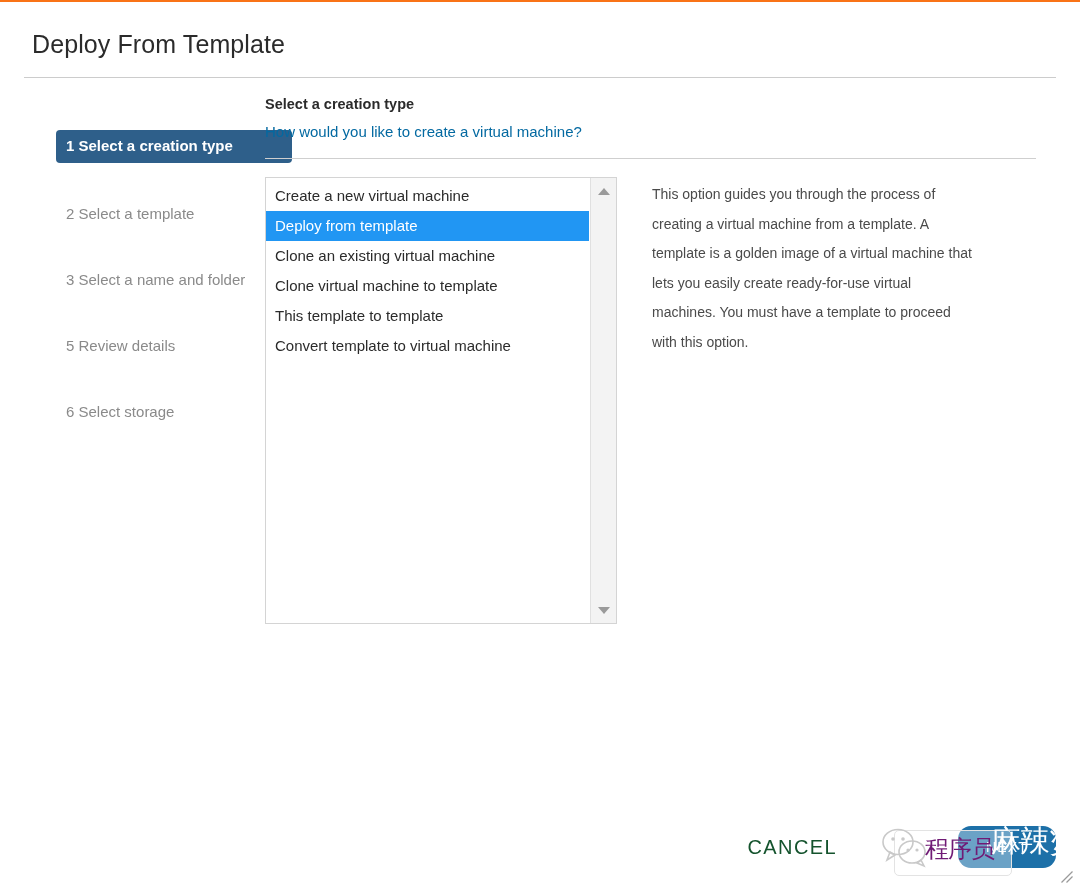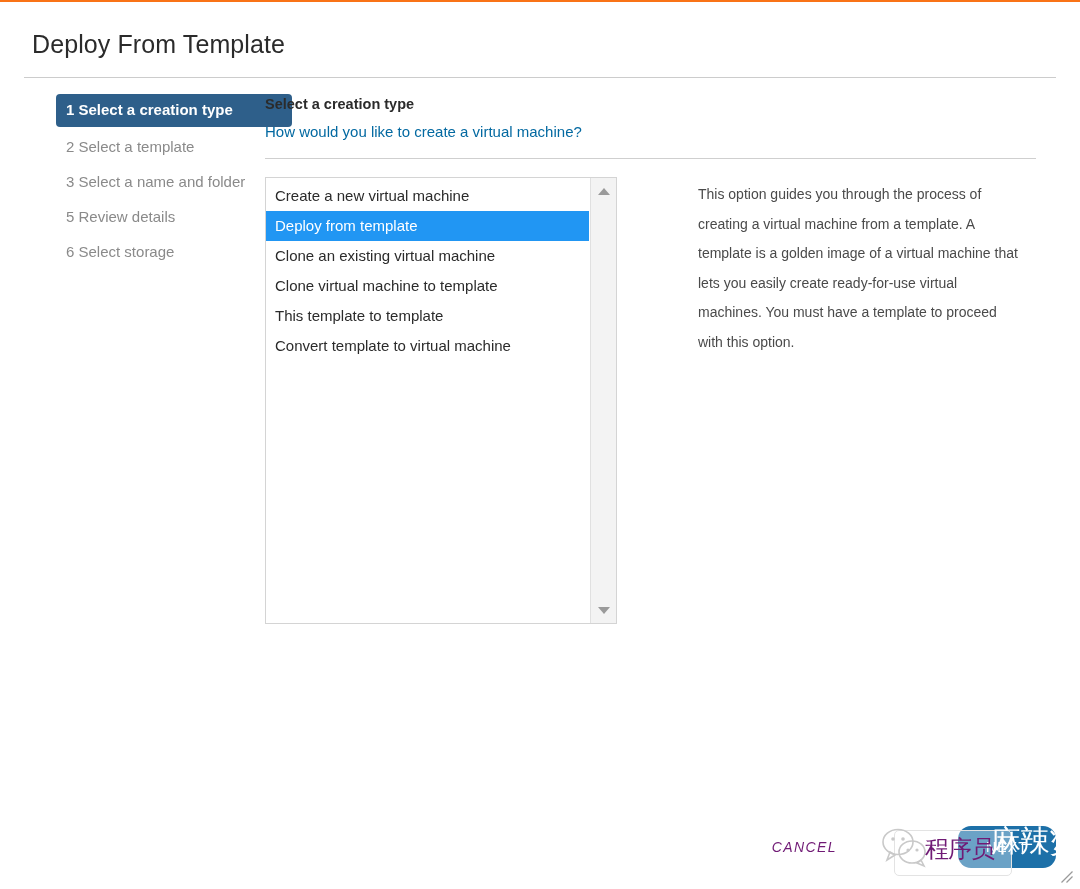--- a/index.html
+++ b/index.html
@@ -51,20 +51,21 @@
     padding-top: 0px;
     flex: 0 0 auto;
   }
   .step {
     font-size: 15px;
     color: #8a8a8a;
     line-height: 20px;
     padding: 5px 0 5px 10px;
     margin-bottom: 5px;
     white-space: nowrap;
+    margin-top: 36px;
   }
   .step.active {
     background: #2e5f8a;
     color: #ffffff;
     font-weight: bold;
     border-radius: 4px;
     width: 236px;
     padding: 6px 0 7px 10px;
   }
 
@@ -89,21 +90,20 @@
   .main-divider {
     margin-top: 16px;
     height: 1px;
     background: #cfcfcf;
   }
 
   
   .content-row {
     display: flex;
     margin-top: 18px;
-    gap: 46px;
   }
 
   
   .listbox {
     position: relative;
     width: 352px;
     height: 447px;
     border: 1px solid #d4d4d4;
     background: #ffffff;
     flex: 0 0 auto;
@@ -177,29 +177,28 @@
 
   
   .footer {
     position: absolute;
     right: 24px;
     bottom: 21px;
     display: flex;
     align-items: center;
   }
   .cancel-btn {
-    font-size: 14px;
-    color: #701a75;
+    font-size: 20px;
+    color: #14532d;
     letter-spacing: 1.4px;
     background: none;
     border: none;
     font-family: "Liberation Sans", sans-serif;
     cursor: pointer;
     padding: 8px 10px;
-    font-style: italic;
   }
   .next-btn {
     margin-left: 111px;
     background: #1d70a8;
     color: #ffffff;
     border: none;
     border-radius: 13px;
     font-size: 14px;
     letter-spacing: 1.2px;
     font-family: "Liberation Sans", sans-serif;

